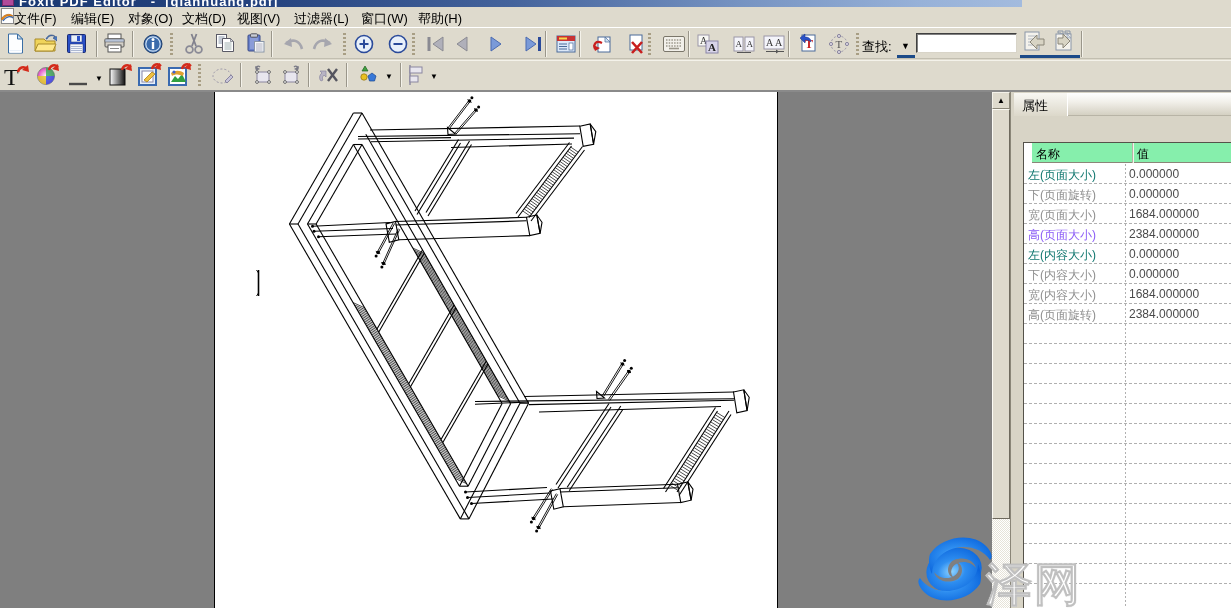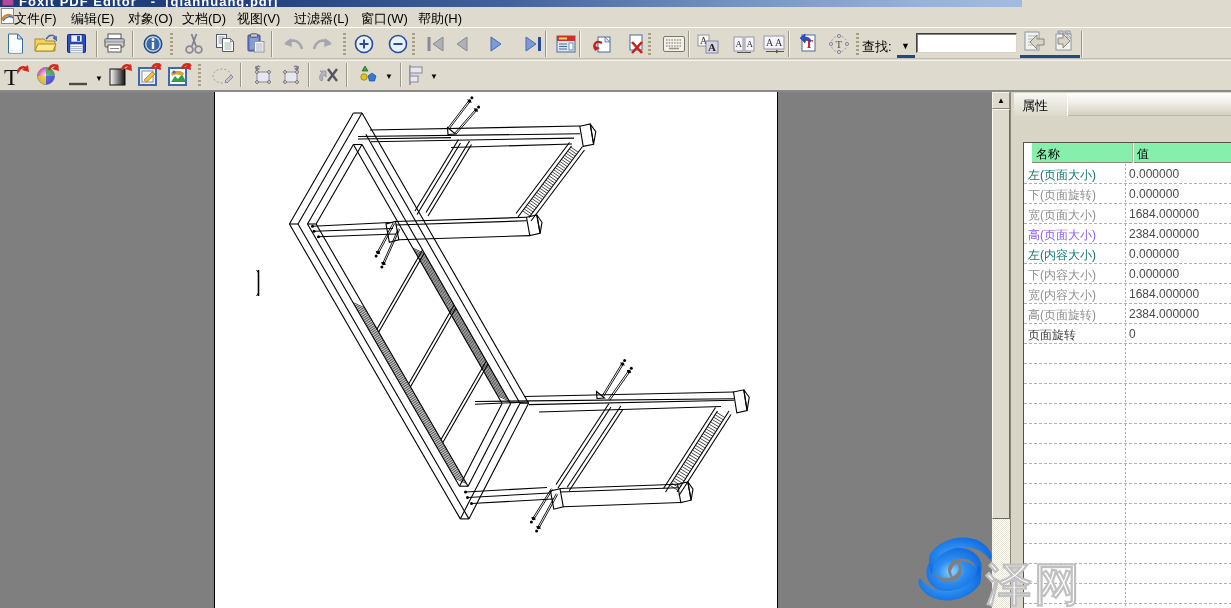--- a/index.html
+++ b/index.html
@@ -751,24 +751,20 @@
               <span class="pval">0.000000</span>
             </div>
             <div class="prow">
               <span class="plab" style="color:#8e8e8e">宽(内容大小)</span>
               <span class="pval">1684.000000</span>
             </div>
             <div class="prow">
               <span class="plab" style="color:#8e8e8e">高(页面旋转)</span>
               <span class="pval">2384.000000</span>
             </div>
-            <div class="prow">
-              <span class="plab" style="color:#3c3c3c">页面旋转</span>
-              <span class="pval">0</span>
-            </div>
             <div class="prow"></div>
             <div class="prow"></div>
             <div class="prow"></div>
             <div class="prow"></div>
             <div class="prow"></div>
             <div class="prow"></div>
             <div class="prow"></div>
             <div class="prow"></div>
             <div class="prow"></div>
             <div class="prow"></div>

